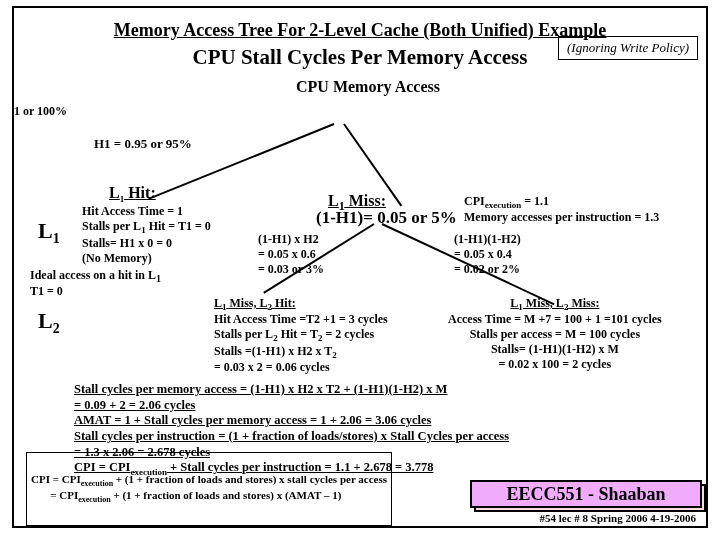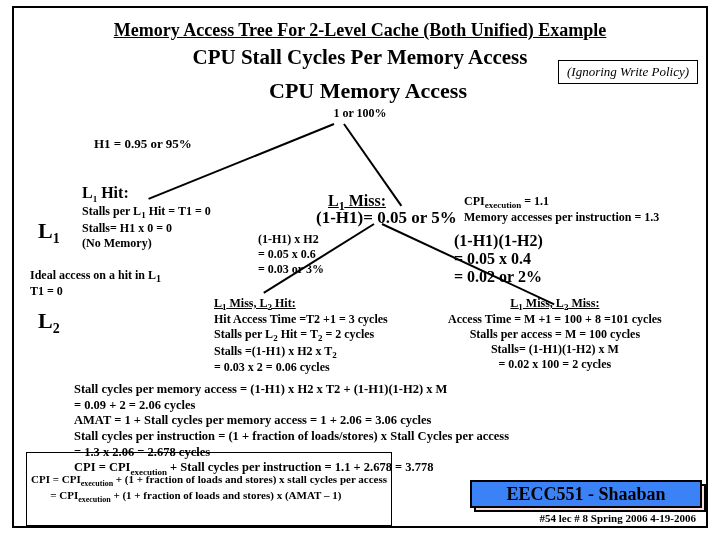--- a/index.html
+++ b/index.html
@@ -1,68 +1,68 @@
 <!DOCTYPE html>
 <html><head>
 <meta charset="utf-8">
 <style>
   * { margin: 0; padding: 0; box-sizing: border-box; }
   body { width: 720px; height: 540px; background: #fff; font-family: "Times New Roman", serif; position: relative; overflow: hidden; }
   .page { position: absolute; left: 12px; top: 6px; width: 696px; height: 522px; border: 2px solid #000; }
   .title { text-align: center; font-weight: bold; text-decoration: underline; font-size: 18px; margin-top: 12px; }
   .subtitle { text-align: center; font-weight: bold; font-size: 21px; margin-top: 4px; }
-  .ignore-box { position: absolute; right: 8px; top: 28px; border: 1.5px solid #000; padding: 3px 8px; font-style: italic; font-size: 13px; margin-top: 24px; }
-  .cpu-mem { text-align: center; font-weight: bold; font-size: 22px; margin-top: 8px; padding-left: 16px; }
-  .hundred { text-align: center; font-weight: bold; font-size: 12px; margin-top: 2px; }
+  .ignore-box { position: absolute; right: 8px; top: 28px; border: 1.5px solid #000; padding: 3px 8px; font-style: italic; font-size: 13px; }
+  .cpu-mem { text-align: center; font-weight: bold; font-size: 16px; margin-top: 8px; padding-left: 16px; }
+  .hundred { font-weight: bold; font-size: 12px; margin-top: 8px; }
   .h1line { position: absolute; left: 80px; top: 128px; font-weight: bold; font-size: 13px; }
 
   .given-box { position: absolute; right: 10px; top: 84px; font-size: 12px; font-weight: bold; width: 220px; }
   .given-box .gtitle { text-decoration: underline; text-align: center; margin-bottom: 4px; font-size: 13px; }
   .given-box .row { display: flex; }
   .given-box .row span { width: 100px; }
   .given-box .stallshit { text-align: right; margin-top: 6px; }
 
   
   .line { position: absolute; background: #000; height: 2px; transform-origin: left center; }
 
   .l1label { position: absolute; left: 24px; top: 210px; font-size: 22px; font-weight: bold; }
   .l1label sub { font-size: 14px; }
   .l2label { position: absolute; left: 24px; top: 300px; font-size: 22px; font-weight: bold; }
   .l2label sub { font-size: 14px; }
 
   .l1hit { position: absolute; left: 68px; top: 176px; font-size: 12px; font-weight: bold; width: 170px; }
-  .l1hit .h { font-size: 16px; }
+  .l1hit .h { text-decoration: underline; font-size: 16px; margin-left: 27px; }
   .l1hit sub { font-size: 9px; }
 
   .l1miss-h { position: absolute; left: 314px; top: 184px; font-size: 16px; font-weight: bold; text-decoration: underline; }
   .l1miss-h sub { font-size: 12px; }
   .l1miss-p { position: absolute; left: 302px; top: 200px; font-size: 17px; font-weight: bold; }
 
   .calc1 { position: absolute; left: 244px; top: 224px; font-size: 12px; font-weight: bold; }
-  .calc2 { position: absolute; left: 440px; top: 224px; font-size: 16px; font-weight: bold; }
+  .calc2 { position: absolute; left: 440px; top: 224px; font-size: 12px; font-weight: bold; }
   .cpi-ex { position: absolute; left: 450px; top: 186px; font-size: 12px; font-weight: bold; }
   .cpi-ex sub { font-size: 9px; }
 
   .ideal { position: absolute; left: 16px; top: 260px; font-size: 12px; font-weight: bold; width: 140px; }
 
   .l2hit { position: absolute; left: 200px; top: 288px; font-size: 12px; font-weight: bold; }
   .l2hit .h { text-decoration: underline; }
   .l2miss { position: absolute; left: 434px; top: 288px; font-size: 12px; font-weight: bold; text-align: center; }
   .l2miss .h { text-decoration: underline; }
   .l2hit sub, .l2miss sub { font-size: 9px; }
 
-  .summary { position: absolute; left: 60px; top: 374px; font-size: 12.5px; font-weight: bold; width: 620px; line-height: 1.25; }
+  .summary { position: absolute; left: 60px; top: 374px; font-size: 12.5px; font-weight: bold; width: 620px; line-height: 1.25; text-decoration: underline; }
   .summary sub { font-size: 9px; }
 
   .cpi-box { position: absolute; left: 12px; bottom: 0px; border: 1.5px solid #000; padding: 20px 4px; font-size: 11px; font-weight: bold; line-height: 1.2; }
   .cpi-box sub { font-size: 8px; }
 
   .eecc-wrap { position: absolute; right: 4px; bottom: 18px; }
   .eecc-shadow { position: absolute; left: 4px; top: 4px; width: 232px; height: 28px; border: 2px solid #000; background: #f9dede; }
-  .eecc-box { position: relative; width: 232px; height: 28px; border: 2px solid #000; background: #3b82f6; text-align: center; font-size: 18px; font-weight: bold; font-family: "Times New Roman", serif; line-height: 24px; }
+  .eecc-box { position: relative; width: 232px; height: 28px; border: 2px solid #000; background: #f0abfc; text-align: center; font-size: 18px; font-weight: bold; font-family: "Times New Roman", serif; line-height: 24px; }
   .lecinfo { position: absolute; right: 10px; bottom: 2px; font-size: 11px; font-weight: bold; }
 
   sub { vertical-align: sub; }
 </style>
 </head>
 <body>
 
 <div class="page">
   <div class="title">Memory Access Tree For 2-Level Cache (Both Unified) Example</div>
   <div class="subtitle">CPU  Stall Cycles Per Memory Access</div>
@@ -80,20 +80,21 @@
   <div class="line" style="left:320px; top:115px; width:200px; transform:rotate(158deg);"></div>
   <div class="line" style="left:330px; top:115px; width:100px; transform:rotate(55deg);"></div>
   <div class="line" style="left:360px; top:215px; width:130px; transform:rotate(148deg);"></div>
   <div class="line" style="left:368px; top:215px; width:190px; transform:rotate(25deg);"></div>
 
   <div class="l1label">L<sub>1</sub></div>
   <div class="l2label">L<sub>2</sub></div>
 
   <div class="l1hit">
     <div class="h">L<sub>1</sub> Hit:</div>
+    <div>Hit Access Time = 1</div>
     <div>Stalls per L<sub>1</sub> Hit = T1 = 0</div>
     <div>Stalls= H1 x 0 = 0</div>
     <div>(No Memory)</div>
   </div>
 
   <div class="l1miss-h">L<sub>1</sub> Miss:</div>
   <div class="l1miss-p">(1-H1)= 0.05 or  5%</div>
 
   <div class="calc1">
     <div>(1-H1) x H2</div>
@@ -114,21 +115,21 @@
   <div class="l2hit">
     <div class="h">L<sub>1</sub> Miss, L<sub>2</sub> Hit:</div>
     <div>Hit Access Time =T2 +1 = 3 cycles</div>
     <div>Stalls per L<sub>2</sub> Hit = T<sub>2</sub> = 2 cycles</div>
     <div>Stalls =(1-H1) x H2 x T<sub>2</sub></div>
     <div>           =  0.03 x 2 = 0.06 cycles</div>
   </div>
 
   <div class="l2miss">
     <div class="h">L<sub>1</sub> Miss, L<sub>2</sub>  Miss:</div>
-    <div>Access Time = M +1 = 100 + 8 =101 cycles</div>
+    <div>Access Time = M +7 = 100 + 1 =101 cycles</div>
     <div>Stalls per access = M  = 100 cycles</div>
     <div>Stalls=  (1-H1)(1-H2) x M</div>
     <div>          =  0.02 x 100 = 2 cycles</div>
   </div>
 
   <div class="summary">
     <div>Stall cycles per memory access   =    (1-H1) x H2 x T2    +   (1-H1)(1-H2) x M</div>
     <div>                                                        =           0.09                  +  2          =  2.06 cycles</div>
     <div>AMAT  =   1  + Stall cycles per memory access  = 1 + 2.06  = 3.06 cycles</div>
     <div>Stall cycles per instruction =  (1  + fraction of loads/stores) x Stall Cycles per access</div>

